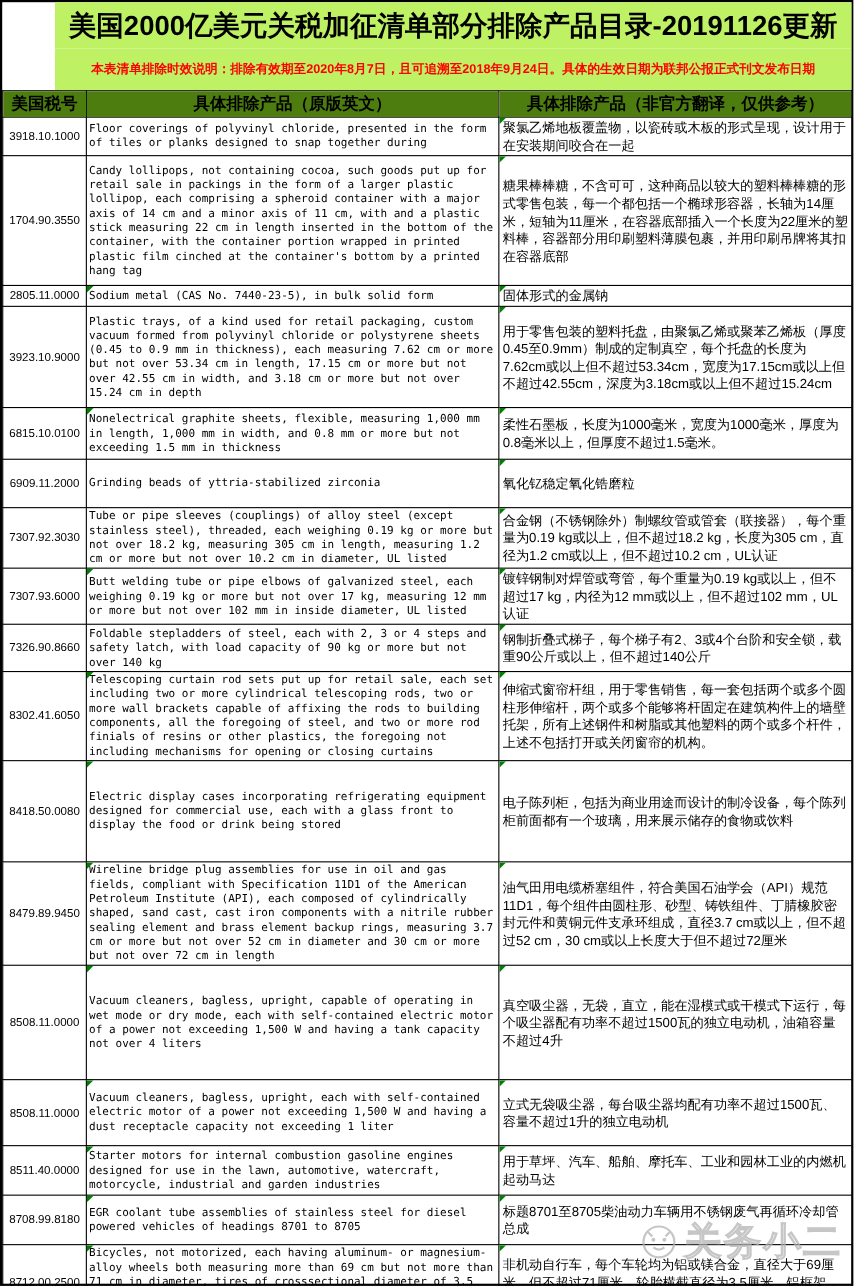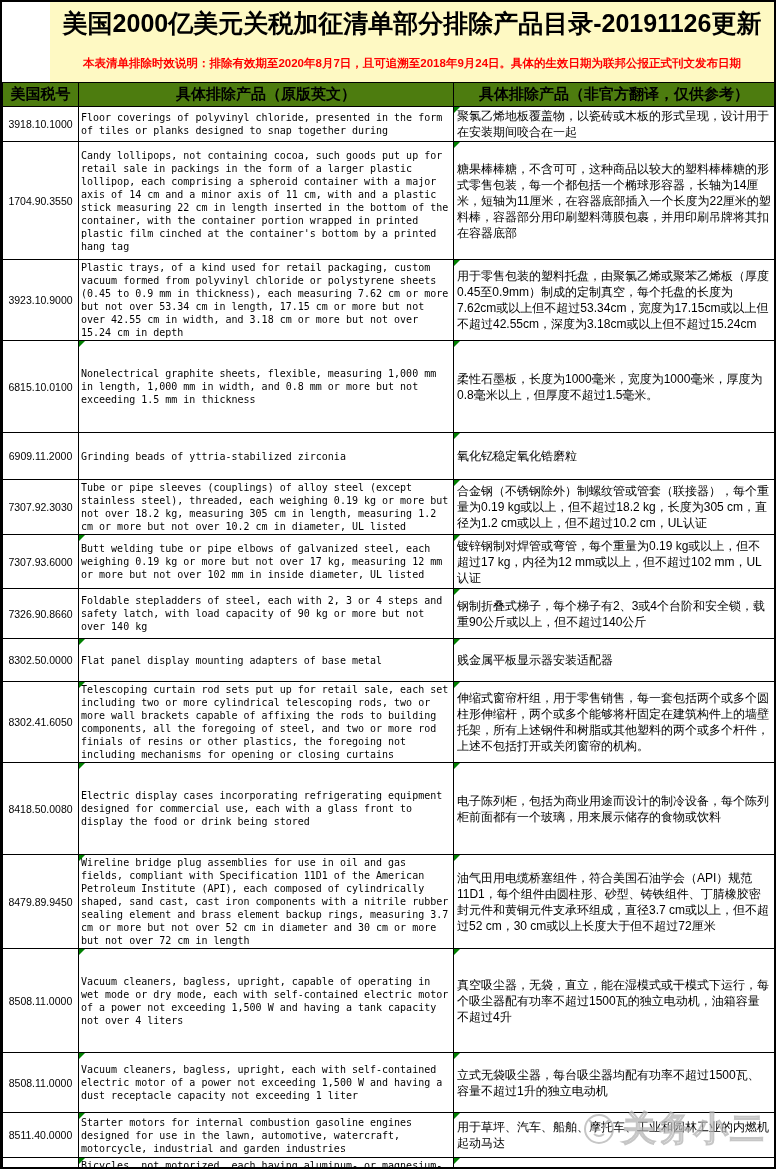--- a/index.html
+++ b/index.html
@@ -1,21 +1,21 @@
 <!DOCTYPE html>
 <html><head>
 <meta charset="utf-8">
 <style>
   * { margin:0; padding:0; box-sizing:border-box; }
   html,body { background:#fff; }
   body { width:776px; height:1169px; position:relative; overflow:hidden;
          font-family:"Liberation Sans", sans-serif; }
   .sheet { width:776px; height:1169px; border:2px solid #000; background:#fff; position:relative; }
 
-  .band { background:#fef9c3;margin-left:48px; }
+  .band { background:#bef264;margin-left:48px; }
   .title-band { height:42px; display:flex; align-items:center; justify-content:center; }
   .title-band h1 { font-size:25px; font-weight:bold; color:#000; letter-spacing:0px; white-space:nowrap; }
   .notice-band { height:38px; display:flex; flex-direction:column; align-items:center; justify-content:center; }
   .notice-band .line { color:#f00; font-size:11.5px; font-weight:bold; line-height:15px; text-align:center; white-space:nowrap; }
 
   table { border-collapse:collapse; table-layout:fixed; width:772px; }
   col.c-code { width:76px; }
   col.c-en   { width:375px; }
   col.c-cn   { width:321px; }
   th, td { border:1px solid #000; vertical-align:middle; overflow:hidden; position:relative; }
@@ -88,20 +88,25 @@
           <td class="code">3918.10.1000</td>
           <td class="en">Floor coverings of polyvinyl chloride, presented in the form of tiles or planks designed to snap together during</td>
           <td class="cn">聚氯乙烯地板覆盖物，以瓷砖或木板的形式呈现，设计用于在安装期间咬合在一起<span class="note-tri"></span></td>
         </tr>
         <tr>
           <td class="code">1704.90.3550</td>
           <td class="en">Candy lollipops, not containing cocoa, such goods put up for retail sale in packings in the form of a larger plastic lollipop, each comprising a spheroid container with a major axis of 14 cm and a minor axis of 11 cm, with and a plastic stick measuring 22 cm in length inserted in the bottom of the container, with the container portion wrapped in printed plastic film cinched at the container's bottom by a printed hang tag</td>
           <td class="cn">糖果棒棒糖，不含可可，这种商品以较大的塑料棒棒糖的形式零售包装，每一个都包括一个椭球形容器，长轴为14厘米，短轴为11厘米，在容器底部插入一个长度为22厘米的塑料棒，容器部分用印刷塑料薄膜包裹，并用印刷吊牌将其扣在容器底部<span class="note-tri"></span></td>
         </tr>
         <tr>
+          <td class="code">2805.11.0000</td>
+          <td class="en">Sodium metal (CAS No. 7440-23-5), in bulk solid form<span class="note-tri"></span></td>
+          <td class="cn">固体形式的金属钠<span class="note-tri"></span></td>
+        </tr>
+        <tr>
           <td class="code">3923.10.9000</td>
           <td class="en">Plastic trays, of a kind used for retail packaging, custom vacuum formed from polyvinyl chloride or polystyrene sheets (0.45 to 0.9 mm in thickness), each measuring 7.62 cm or more but not over 53.34 cm in length, 17.15 cm or more but not over 42.55 cm in width, and 3.18 cm or more but not over 15.24 cm in depth</td>
           <td class="cn">用于零售包装的塑料托盘，由聚氯乙烯或聚苯乙烯板（厚度0.45至0.9mm）制成的定制真空，每个托盘的长度为7.62cm或以上但不超过53.34cm，宽度为17.15cm或以上但不超过42.55cm，深度为3.18cm或以上但不超过15.24cm<span class="note-tri"></span></td>
         </tr>
         <tr>
           <td class="code">6815.10.0100</td>
           <td class="en">Nonelectrical graphite sheets, flexible, measuring 1,000 mm in length, 1,000 mm in width, and 0.8 mm or more but not exceeding 1.5 mm in thickness<span class="note-tri"></span></td>
           <td class="cn">柔性石墨板，长度为1000毫米，宽度为1000毫米，厚度为0.8毫米以上，但厚度不超过1.5毫米。<span class="note-tri"></span></td>
         </tr>
         <tr>
@@ -116,25 +121,20 @@
         </tr>
         <tr>
           <td class="code">7307.93.6000</td>
           <td class="en">Butt welding tube or pipe elbows of galvanized steel, each weighing 0.19 kg or more but not over 17 kg, measuring 12 mm or more but not over 102 mm in inside diameter, UL listed<span class="note-tri"></span></td>
           <td class="cn">镀锌钢制对焊管或弯管，每个重量为0.19 kg或以上，但不超过17 kg，内径为12 mm或以上，但不超过102 mm，UL认证<span class="note-tri"></span></td>
         </tr>
         <tr>
           <td class="code">7326.90.8660</td>
           <td class="en">Foldable stepladders of steel, each with 2, 3 or 4 steps and safety latch, with load capacity of 90 kg or more but not over 140 kg</td>
           <td class="cn">钢制折叠式梯子，每个梯子有2、3或4个台阶和安全锁，载重90公斤或以上，但不超过140公斤<span class="note-tri"></span></td>
-        </tr>
-        <tr>
-          <td class="code">8302.50.0000</td>
-          <td class="en">Flat panel display mounting adapters of base metal<span class="note-tri"></span></td>
-          <td class="cn">贱金属平板显示器安装适配器<span class="note-tri"></span></td>
         </tr>
         <tr>
           <td class="code">8302.41.6050</td>
           <td class="en">Telescoping curtain rod sets put up for retail sale, each set including two or more cylindrical telescoping rods, two or more wall brackets capable of affixing the rods to building components, all the foregoing of steel, and two or more rod finials of resins or other plastics, the foregoing not including mechanisms for opening or closing curtains<span class="note-tri"></span></td>
           <td class="cn">伸缩式窗帘杆组，用于零售销售，每一套包括两个或多个圆柱形伸缩杆，两个或多个能够将杆固定在建筑构件上的墙壁托架，所有上述钢件和树脂或其他塑料的两个或多个杆件，上述不包括打开或关闭窗帘的机构。<span class="note-tri"></span></td>
         </tr>
         <tr>
           <td class="code">8418.50.0080</td>
           <td class="en">Electric display cases incorporating refrigerating equipment designed for commercial use, each with a glass front to display the food or drink being stored<span class="note-tri"></span></td>
           <td class="cn">电子陈列柜，包括为商业用途而设计的制冷设备，每个陈列柜前面都有一个玻璃，用来展示储存的食物或饮料<span class="note-tri"></span></td>
@@ -153,20 +153,25 @@
           <td class="code">8508.11.0000</td>
           <td class="en">Vacuum cleaners, bagless, upright, each with self-contained electric motor of a power not exceeding 1,500 W and having a dust receptacle capacity not exceeding 1 liter<span class="note-tri"></span></td>
           <td class="cn">立式无袋吸尘器，每台吸尘器均配有功率不超过1500瓦、容量不超过1升的独立电动机<span class="note-tri"></span></td>
         </tr>
         <tr>
           <td class="code">8511.40.0000</td>
           <td class="en">Starter motors for internal combustion gasoline engines designed for use in the lawn, automotive, watercraft, motorcycle, industrial and garden industries<span class="note-tri"></span></td>
           <td class="cn">用于草坪、汽车、船舶、摩托车、工业和园林工业的内燃机起动马达<span class="note-tri"></span></td>
         </tr>
         <tr>
+          <td class="code">8708.99.8180</td>
+          <td class="en">EGR coolant tube assemblies of stainless steel for diesel powered vehicles of headings 8701 to 8705<span class="note-tri"></span></td>
+          <td class="cn">标题8701至8705柴油动力车辆用不锈钢废气再循环冷却管总成<span class="note-tri"></span></td>
+        </tr>
+        <tr>
           <td class="code">8712.00.2500</td>
           <td class="en">Bicycles, not motorized, each having aluminum- or magnesium-alloy wheels both measuring more than 69 cm but not more than 71 cm in diameter, tires of crosssectional diameter of 3.5 cm, aluminum frame, a polyurethane/carbon fiber cord drive belt, 3-, 7- or 12-speed rear hub and twist shifter<span class="note-tri"></span></td>
           <td class="cn">非机动自行车，每个车轮均为铝或镁合金，直径大于69厘米，但不超过71厘米，轮胎横截直径为3.5厘米，铝框架，聚氨酯/碳纤维绳传动带，3、7或12速后轮毂和扭移器<span class="note-tri"></span></td>
         </tr>
       </tbody>
   </table>
 
   <div class="footer-band">
     <span>制表：关务小二微信公众号</span>
   </div>

